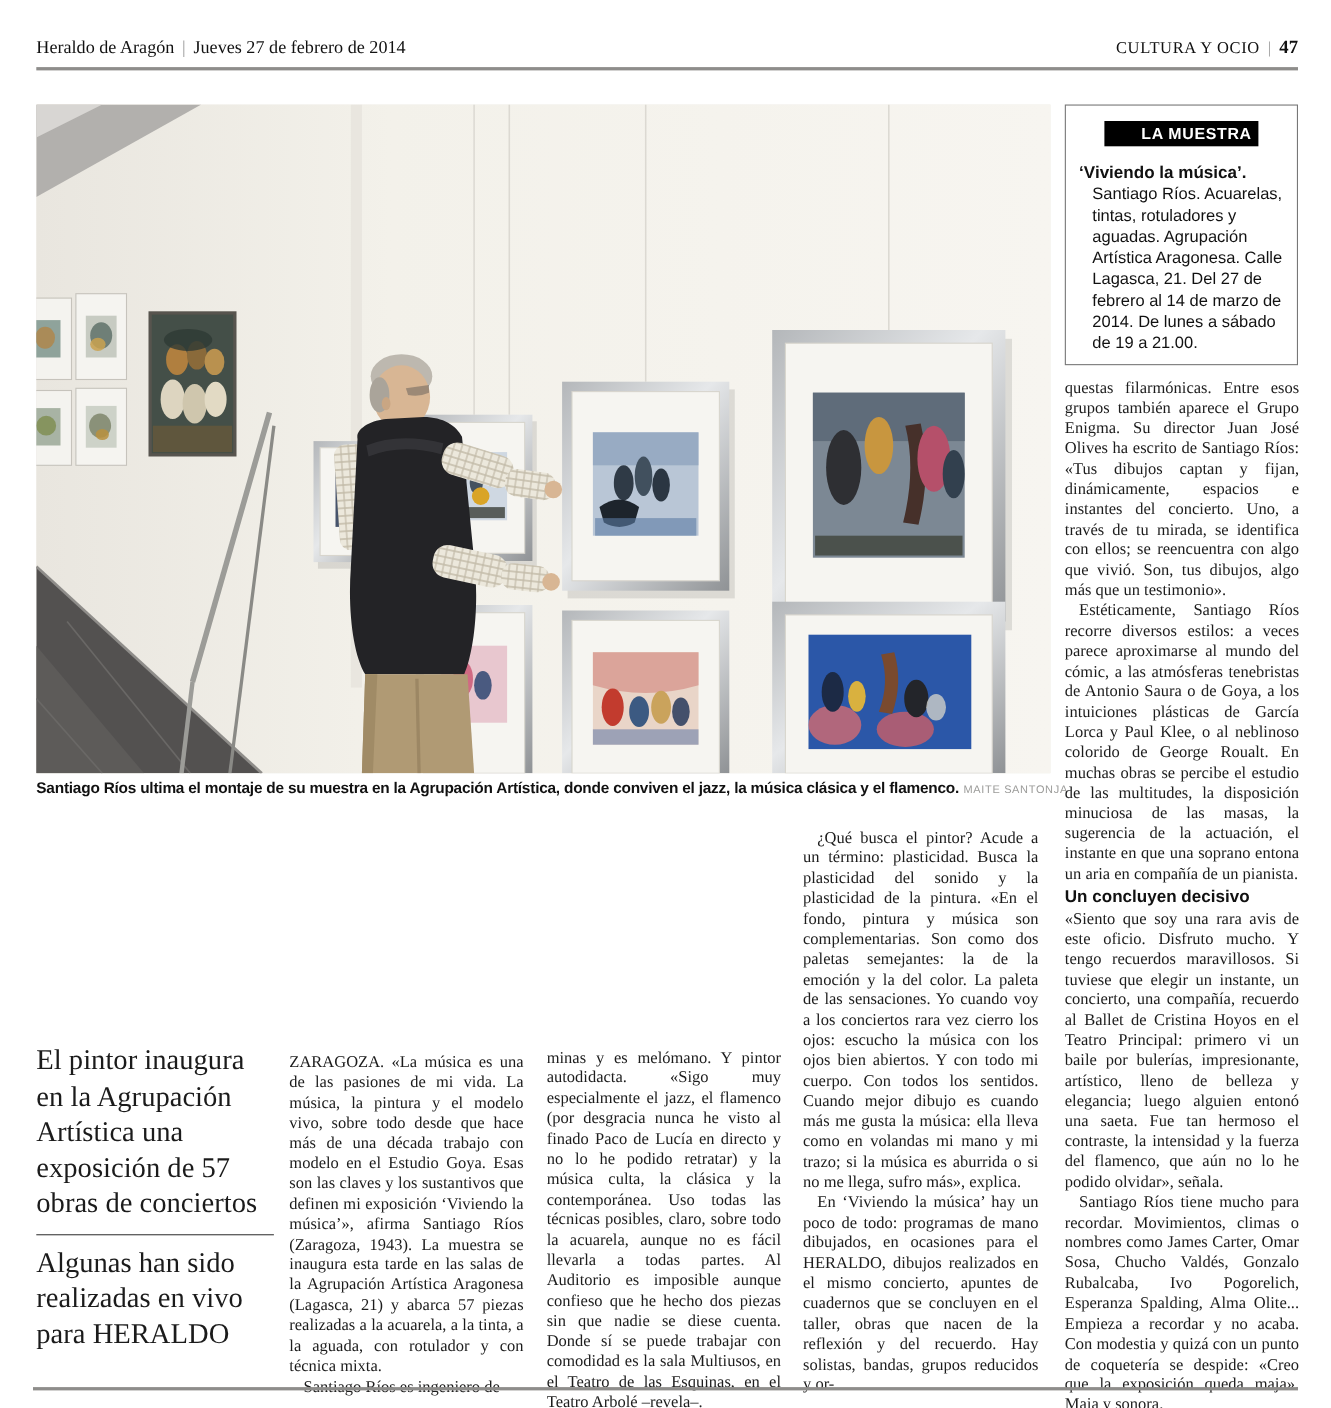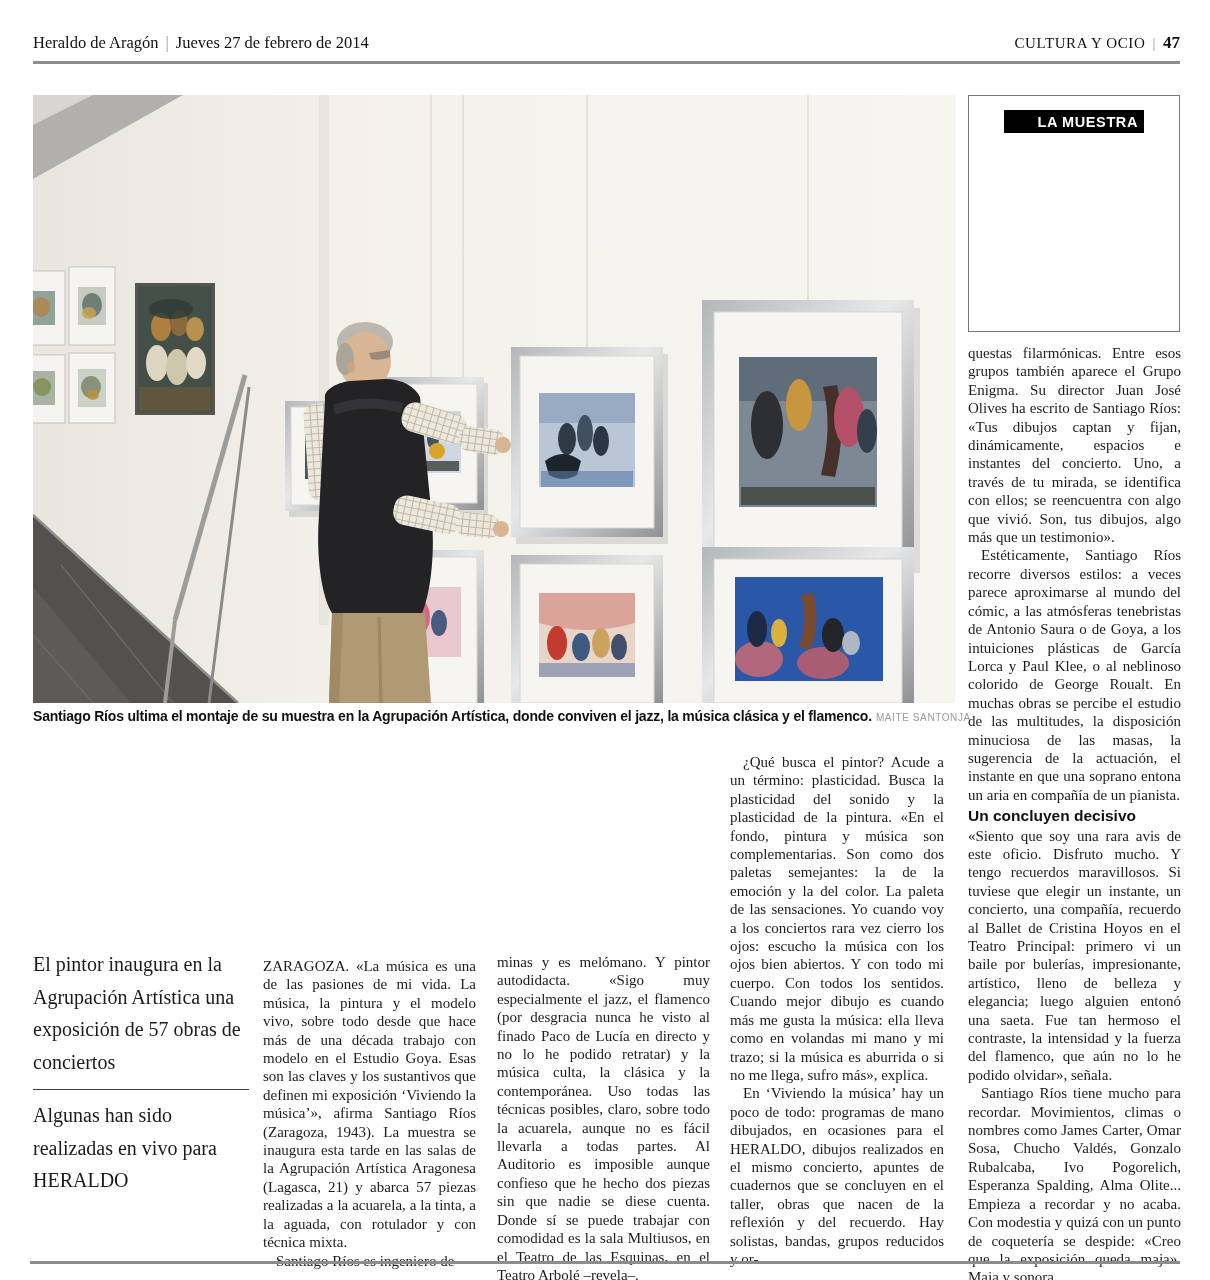--- a/index.html
+++ b/index.html
@@ -34,21 +34,21 @@
   .muestra .mbody{padding:0 12px 0 24px;text-indent:-12px;font-size:15px;line-height:19.3px;color:#111;}
   .muestra .mbody b{font-size:15.5px;}
 
   
   .headline{position:absolute;left:33px;top:745px;width:700px;color:#0d0d0d;}
   .headline span{display:block;font-family:"Liberation Serif",serif;font-weight:bold;
     font-size:51px;line-height:57px;letter-spacing:-1px;
     transform:scaleX(.92);transform-origin:0 50%;white-space:nowrap;}
 
   .standfirst{position:absolute;left:33px;top:948px;width:216px;color:#1b1b1b;}
-  .standfirst p{margin:0;font-size:20px;line-height:32.5px;font-family:"Liberation Serif",serif;}
+  .standfirst p{margin:0;font-size:26px;line-height:32.5px;font-family:"Liberation Serif",serif;}
   .standfirst .rule{border:none;border-top:1px solid #3c3c3c;margin:11px 0 9px 0;}
 
   
   .col{position:absolute;font-size:15px;line-height:18.4px;text-align:justify;color:#1c1c1c;}
   .col p{margin:0;}
   .col p.ind{text-indent:13px;}
   .col .subhead{font-family:"Liberation Sans",sans-serif;font-size:15.5px;margin:3px 0 1px 0;color:#111;}
   #col1{left:263px;top:957px;width:213px;}
   #col2{left:497px;top:953px;width:213px;}
   #col3{left:730px;top:753px;width:214px;}
@@ -260,20 +260,21 @@
       </g>
     </svg>
   </div>
 
   <div class="caption">
     <span>Santiago Ríos ultima el montaje de su muestra en la Agrupación Artística, donde conviven el jazz, la música clásica y el flamenco.</span><span class="credit">MAITE SANTONJA</span>
   </div>
 
   <div class="muestra">
     <span class="label">LA MUESTRA</span>
+    <p class="mbody"><b>‘Viviendo la música’.</b><span> Santiago Ríos. Acuarelas, tintas, rotuladores y aguadas. Agrupación Artística Aragonesa. Calle Lagasca, 21. Del 27 de febrero al 14 de marzo de 2014. De lunes a sábado de 19 a 21.00.</span></p>
   </div>
 
 
   <div class="standfirst">
     <p>El pintor inaugura en la Agrupación Artística una exposición de 57 obras de conciertos</p>
     <hr class="rule">
     <p>Algunas han sido realizadas en vivo para HERALDO</p>
   </div>
 
   <div id="col1" class="col">

